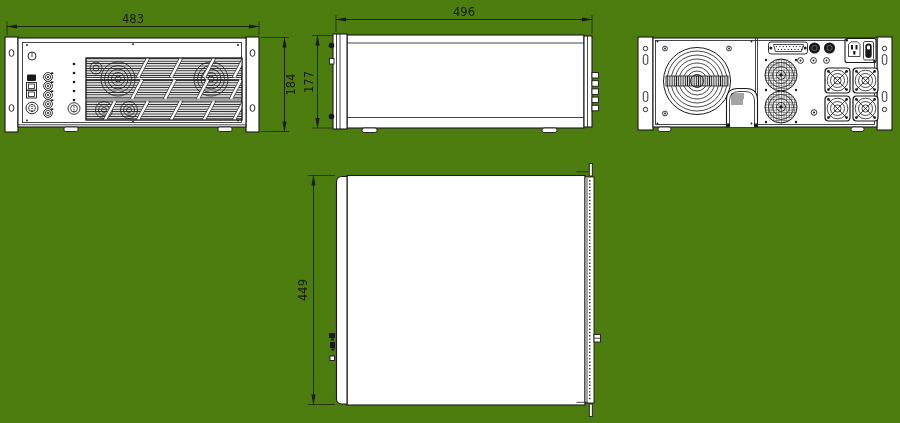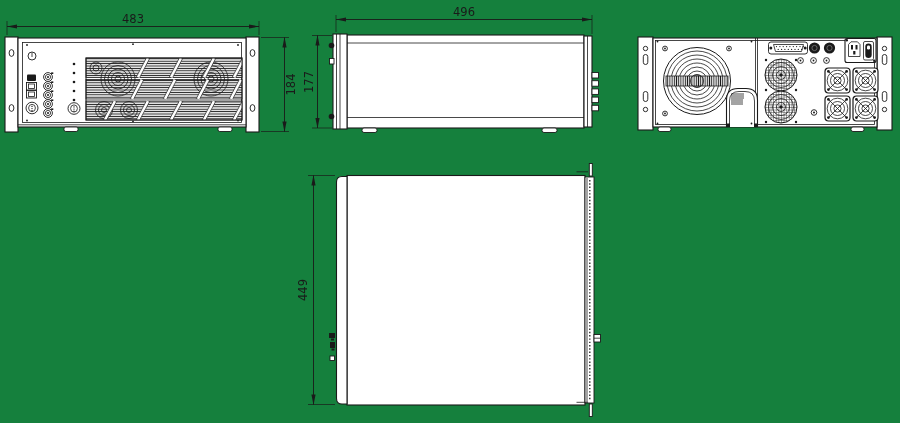--- a/index.html
+++ b/index.html
@@ -1,16 +1,16 @@
 <!DOCTYPE html>
 <html><head>
 <meta charset="utf-8">
 <style>
   html,body{margin:0;padding:0;background:#ffffff;}
-  .canvas{position:relative;width:900px;height:423px;background:#15803d;overflow:hidden;}
+  .canvas{position:relative;width:900px;height:423px;background:#4d7c0f;overflow:hidden;}
   svg{display:block;}
   .s1{fill:#ffffff;stroke:#1a1a1a;stroke-width:1.1;}
   .s0{fill:none;stroke:#1a1a1a;stroke-width:0.8;}
   .sf{fill:#ffffff;stroke:#1a1a1a;stroke-width:0.9;}
   .dk{fill:#1a1a1a;stroke:none;}
   .ext{stroke:#1a1a1a;stroke-width:0.7;fill:none;}
   .dim{stroke:#1a1a1a;stroke-width:0.9;fill:none;}
   text.dimtxt{font-family:"DejaVu Sans","Liberation Sans",sans-serif;font-size:11.5px;fill:#1a1a1a;stroke:none;}
 </style>
 </head>

